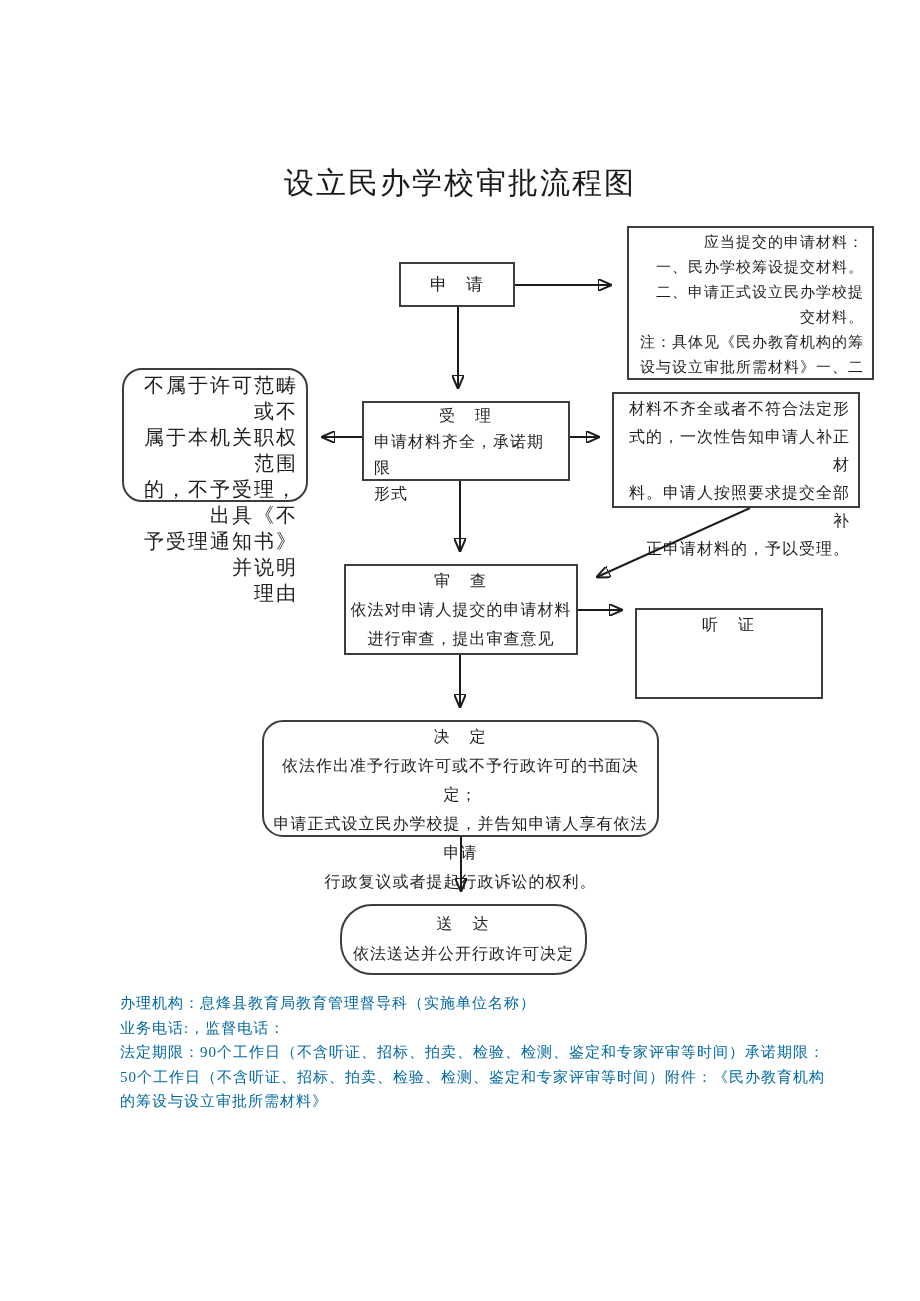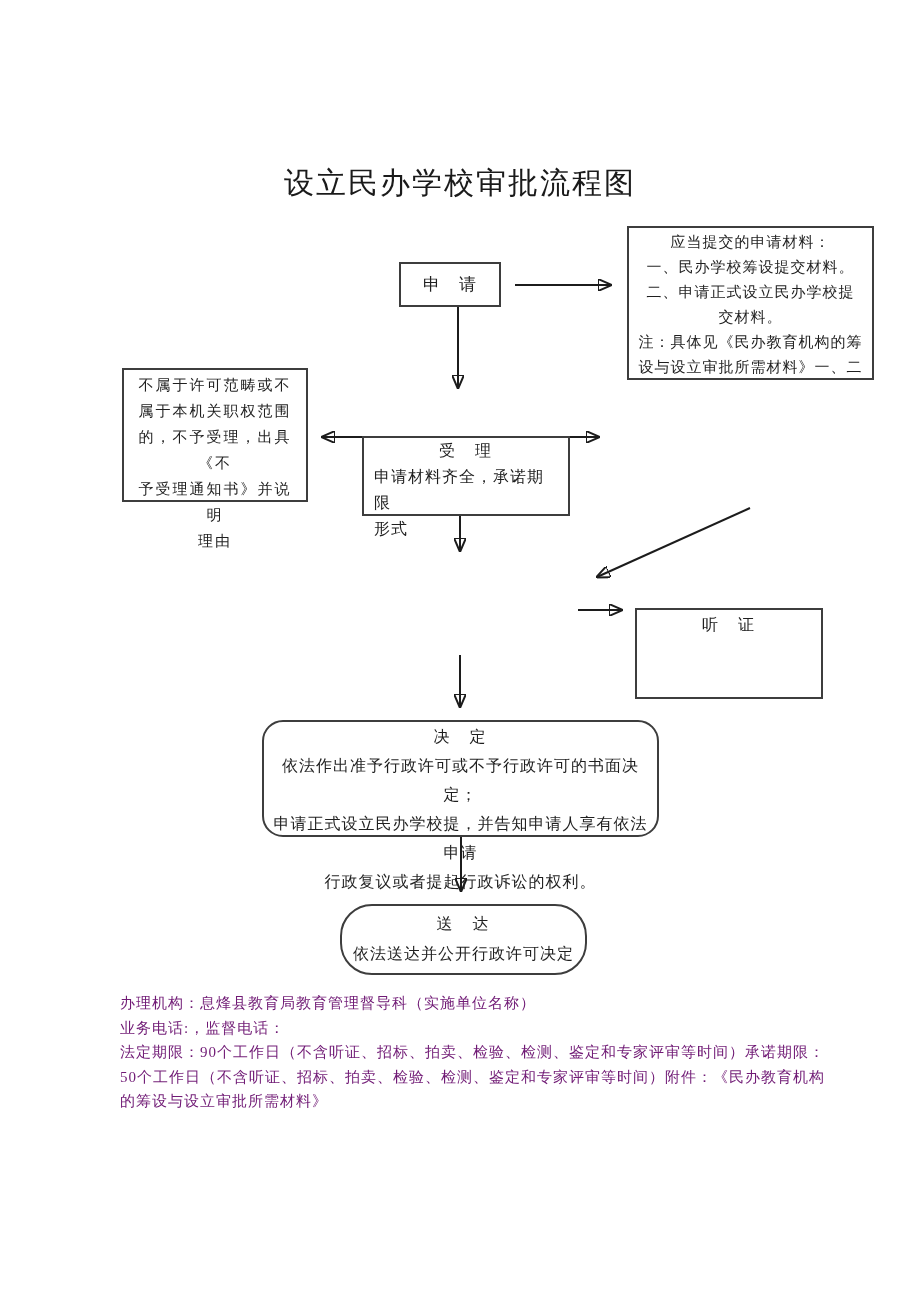--- a/index.html
+++ b/index.html
@@ -42,27 +42,27 @@
   .body-center { text-align: center; padding: 0 4px; }
 
   .node-apply { display: flex; align-items: center; justify-content: center; font-size: 17px; }
 
   .note-box {
     position: absolute;
     box-sizing: border-box;
     border: 2px solid #3d3d3d;
     background: #ffffff;
     white-space: pre-line;
-    text-align: center;
+    text-align: right;
   }
   .note-materials  { font-size: 15px; line-height: 25px; padding: 2px 8px; letter-spacing: 1px; }
-  .note-reject     { font-size: 15px; line-height: 26px; padding: 2px 8px; letter-spacing: 2px; }
+  .note-reject     { font-size: 20px; line-height: 26px; padding: 2px 8px; letter-spacing: 2px; border-radius: 20px; }
   .note-supplement { font-size: 16px; line-height: 28px; padding: 1px 8px; letter-spacing: 1px; }
 
-  .accept-box   { line-height: 26px; margin-top: 35px; }
+  .accept-box   { line-height: 26px; }
   .delivery-box { padding-top: 3px; line-height: 30px; border-radius: 32px; }
 
   .arrow-layer {
     position: absolute;
     left: 0; top: 0;
     width: 920px; height: 1301px;
     pointer-events: none;
   }
   .arrow-layer path, .arrow-layer line {
     stroke: #1c1c1c;
@@ -70,21 +70,21 @@
     fill: none;
   }
   .footer-text {
     position: absolute;
     left: 120px; top: 991px;
     width: 748px;
     font-size: 15px;
     line-height: 24.5px;
     letter-spacing: 1px;
     white-space: pre-line;
-    color: #701a75;
+    color: #0369a1;
   }
 </style>
 </head>
 <body>
 
 <div class="page">
 
   <div class="doc-title">设立民办学校审批流程图</div>
 
   <svg class="arrow-layer" width="920" height="1301" viewBox="0 0 920 1301" xmlns="http://www.w3.org/2000/svg">
@@ -97,21 +97,21 @@
     <line x1="458" y1="307" x2="458" y2="388" marker-end="url(#ah)"></line>
     <line x1="362" y1="437" x2="322" y2="437" marker-end="url(#ah)"></line>
     <line x1="570" y1="437" x2="599" y2="437" marker-end="url(#ah)"></line>
     <line x1="460" y1="481" x2="460" y2="551" marker-end="url(#ah)"></line>
     <line x1="750" y1="508" x2="597" y2="577" marker-end="url(#ah)"></line>
     <line x1="578" y1="610" x2="622" y2="610" marker-end="url(#ah)"></line>
     <line x1="460" y1="655" x2="460" y2="707" marker-end="url(#ah)"></line>
     <line x1="461" y1="837" x2="461" y2="891" marker-end="url(#ah)"></line>
   </svg>
 
-  <div class="flow-box node-apply" style="left:399px; top:262px; width:102px; height:45px;">
+  <div class="flow-box node-apply" style="left:399px; top:262px; width:116px; height:45px;">
     <span>申　请</span>
   </div>
 
   <div class="note-box note-materials" style="left:627px; top:226px; width:247px; height:154px;">应当提交的申请材料：
 一、民办学校筹设提交材料。
 二、申请正式设立民办学校提
 交材料。
 注：具体见《民办教育机构的筹
 设与设立审批所需材料》一、二</div>
 
@@ -120,21 +120,30 @@
 的，不予受理，出具《不
 予受理通知书》并说明
 理由</div>
 
   <div class="flow-box accept-box" style="left:362px; top:401px; width:208px; height:80px;">
     <div class="box-title">受　理</div>
     <div class="box-body body-left">申请材料齐全，承诺期限
 形式</div>
   </div>
 
+  <div class="note-box note-supplement" style="left:612px; top:392px; width:248px; height:116px;">材料不齐全或者不符合法定形
+式的，一次性告知申请人补正材
+料。申请人按照要求提交全部补
+正申请材料的，予以受理。</div>
 
+  <div class="flow-box" style="left:344px; top:564px; width:234px; height:91px; line-height:29px;">
+    <div class="box-title">审　查</div>
+    <div class="box-body body-center">依法对申请人提交的申请材料
+进行审查，提出审查意见</div>
+  </div>
 
   <div class="flow-box" style="left:635px; top:564px; width:188px; height:91px; line-height:29px;margin-top:44px;">
     <div class="box-title">听　证</div>
   </div>
 
   <div class="flow-box" style="left:262px; top:720px; width:397px; height:117px; line-height:29px;border-radius:21px;">
     <div class="box-title">决　定</div>
     <div class="box-body body-center">依法作出准予行政许可或不予行政许可的书面决定；
 申请正式设立民办学校提，并告知申请人享有依法申请
 行政复议或者提起行政诉讼的权利。</div>

